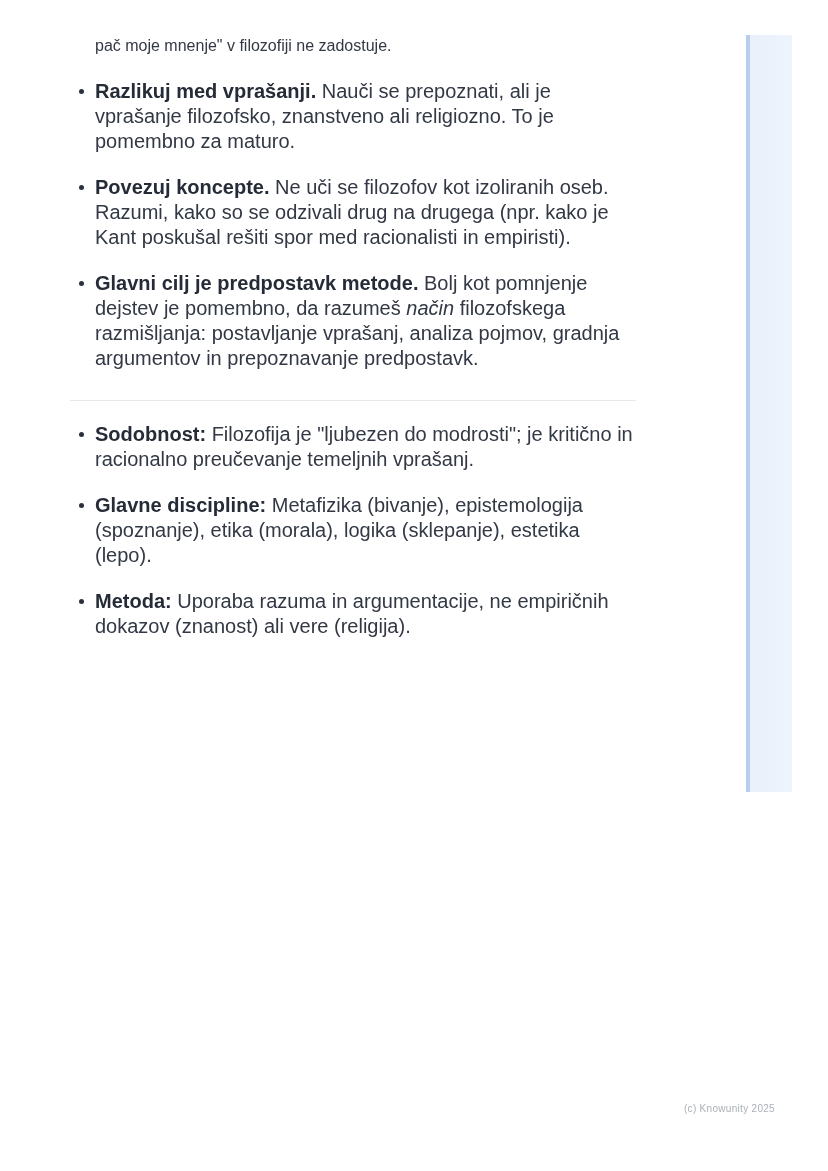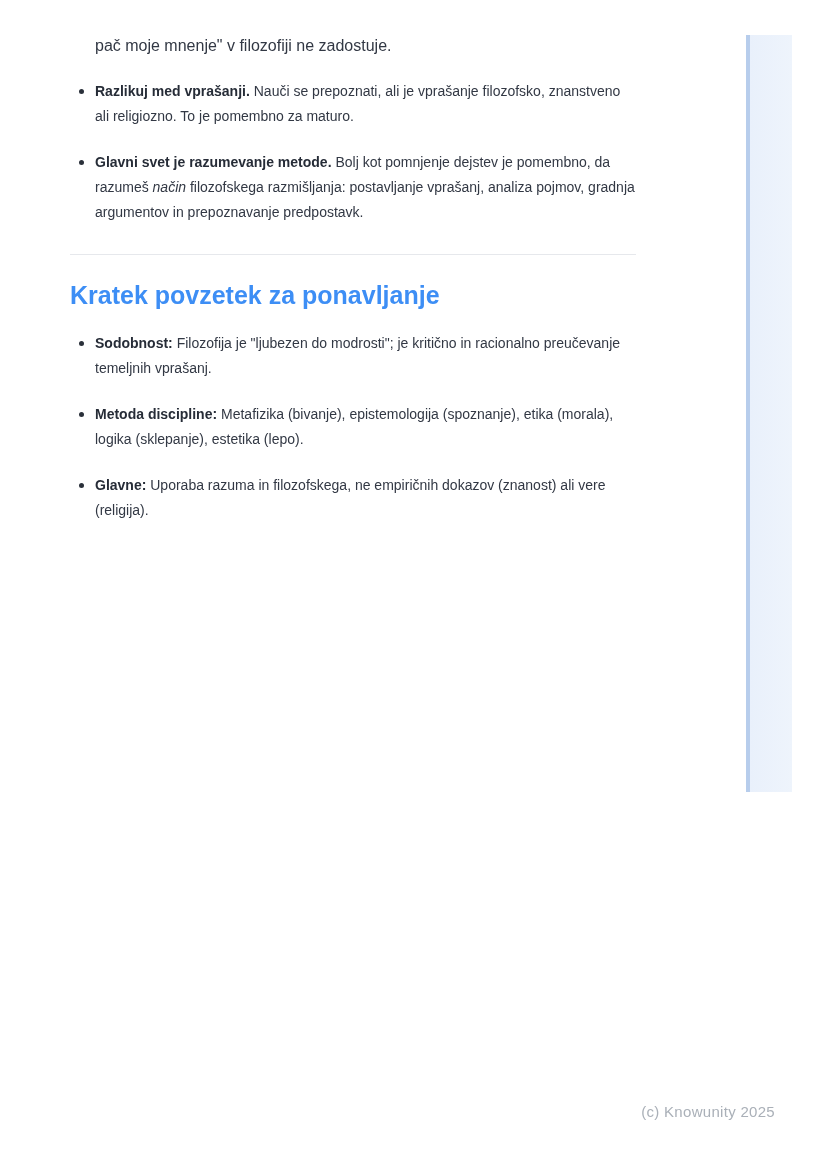--- a/index.html
+++ b/index.html
@@ -28,21 +28,21 @@
   }
   ul.blist {
     list-style: none;
     margin: 0;
     padding: 0;
   }
   ul.blist li {
     position: relative;
     padding-left: 25px;
     margin-bottom: 9px;
-    font-size: 14px;
+    font-size: 20px;
     line-height: 25px;
     margin-top: 21px;
   }
   ul.blist li::before {
     content: "";
     position: absolute;
     left: 9px;
     top: 10px;
     width: 5px;
     height: 5px;
@@ -68,42 +68,42 @@
     left: 746px;
     top: 35px;
     width: 46px;
     height: 757px;
     background: linear-gradient(to right, #b7cdec 0px, #b7cdec 4px, #e9f0fb 4px, #eef4fc 100%);
   }
   .footer {
     position: absolute;
     top: 1103px;
     right: 53px;
-    font-size: 15px;
+    font-size: 10px;
     letter-spacing: 0.3px;
     color: #aab0b8;
   }
 </style>
 </head>
 <body>
 
 <div class="content">
   <p class="cont">pač moje mnenje" v filozofiji ne zadostuje.</p>
 
   <ul class="blist">
       <li><span class="b">Razlikuj med vprašanji.</span><span> Nauči se prepoznati, ali je vprašanje filozofsko, znanstveno ali religiozno. To je pomembno za maturo.</span></li>
-      <li><span class="b">Glavni svet je razumevanje metode.</span><span> Bolj kot pomnjenje dejstev je pomembno, da razumeš </span><span class="i">način</span><span> filozofskega razmišljanja: postavljanje vprašanj, analiza pojmov, gradnja argumentov in prepoznavanje predpostavk.</span></li>
+      <li><span class="b">Povezuj koncepte.</span><span> Ne uči se filozofov kot izoliranih oseb. Razumi, kako so se odzivali drug na drugega (npr. kako je Kant poskušal rešiti spor med racionalisti in empiristi).</span></li>
+      <li><span class="b">Glavni cilj je predpostavk metode.</span><span> Bolj kot pomnjenje dejstev je pomembno, da razumeš </span><span class="i">način</span><span> filozofskega razmišljanja: postavljanje vprašanj, analiza pojmov, gradnja argumentov in prepoznavanje predpostavk.</span></li>
     </ul>
 
   <hr class="divider">
 
-  <h2 class="heading">Kratek povzetek za ponavljanje</h2>
 
   <ul class="blist">
       <li><span class="b">Sodobnost:</span><span> Filozofija je "ljubezen do modrosti"; je kritično in racionalno preučevanje temeljnih vprašanj.</span></li>
-      <li><span class="b">Metoda discipline:</span><span> Metafizika (bivanje), epistemologija (spoznanje), etika (morala), logika (sklepanje), estetika (lepo).</span></li>
-      <li><span class="b">Glavne:</span><span> Uporaba razuma in filozofskega, ne empiričnih dokazov (znanost) ali vere (religija).</span></li>
+      <li><span class="b">Glavne discipline:</span><span> Metafizika (bivanje), epistemologija (spoznanje), etika (morala), logika (sklepanje), estetika (lepo).</span></li>
+      <li><span class="b">Metoda:</span><span> Uporaba razuma in argumentacije, ne empiričnih dokazov (znanost) ali vere (religija).</span></li>
     </ul>
 </div>
 
 <div class="edge-bar"></div>
 
 <div class="footer">(c) Knowunity 2025</div>
 
 </body></html>

